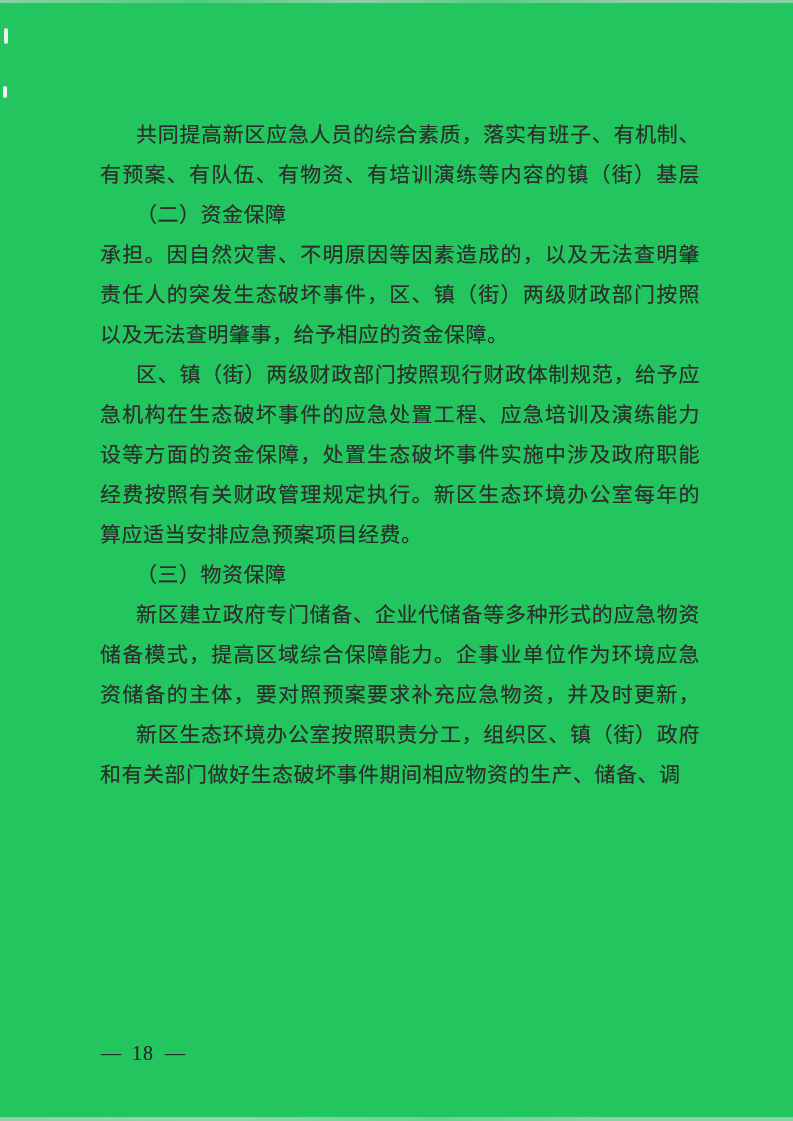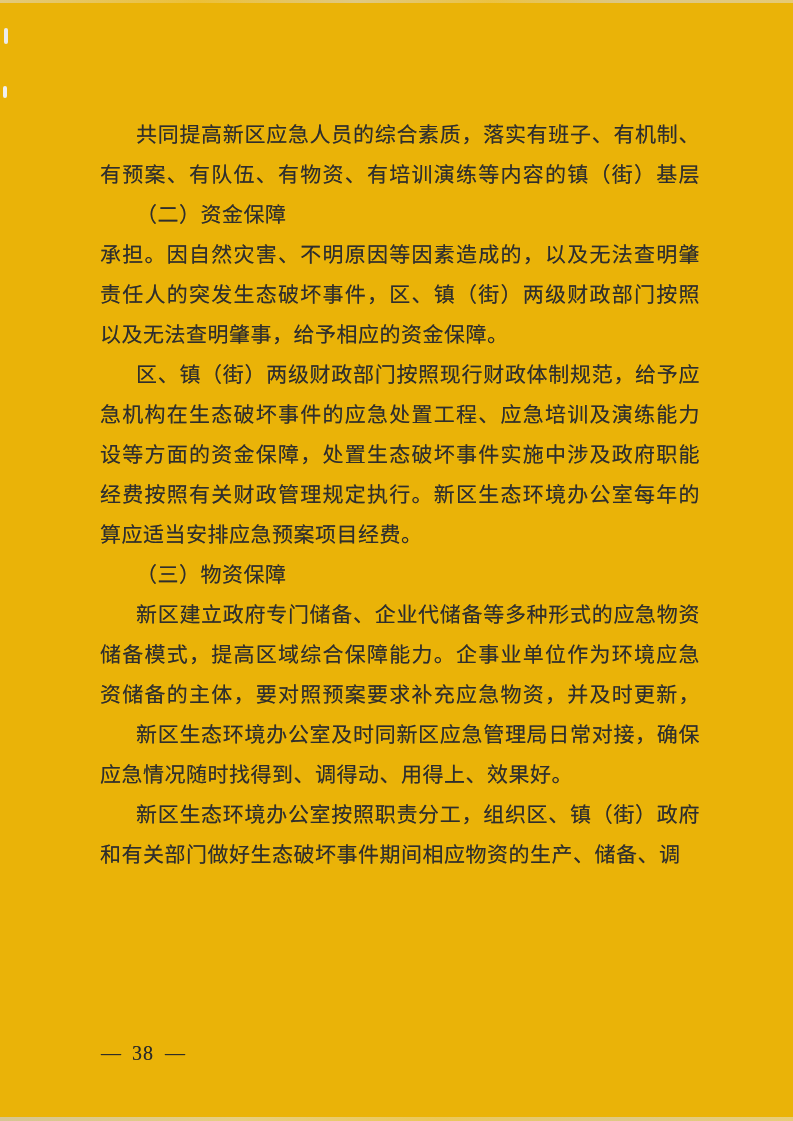--- a/index.html
+++ b/index.html
@@ -4,21 +4,21 @@
 <style>
   html, body {
     margin: 0;
     padding: 0;
     background: #ffffff;
   }
   .page {
     position: relative;
     width: 793px;
     height: 1121px;
-    background: #eab308;
+    background: #22c55e;
     overflow: hidden;
     font-family: "Liberation Serif", "DejaVu Serif", serif;
     color: #2e2e2e;
   }
   
   .edge-top {
     position: absolute;
     top: 0; left: 0;
     width: 793px; height: 3px;
     background: linear-gradient(90deg,
@@ -124,30 +124,26 @@
       </div>
       <div class="paragraph heading">
         <div class="line indent">（三）物资保障</div>
       </div>
       <div class="paragraph">
         <div class="line indent justify">新区建立政府专门储备、企业代储备等多种形式的应急物资</div>
         <div class="line justify">储备模式，提高区域综合保障能力。企事业单位作为环境应急物</div>
         <div class="line justify">资储备的主体，要对照预案要求补充应急物资，并及时更新，按</div>
       </div>
       <div class="paragraph">
-        <div class="line indent justify">新区生态环境办公室及时同新区应急管理局日常对接，确保</div>
-        <div class="line">应急情况随时找得到、调得动、用得上、效果好。</div>
-      </div>
-      <div class="paragraph">
         <div class="line indent justify">新区生态环境办公室按照职责分工，组织区、镇（街）政府</div>
         <div class="line">和有关部门做好生态破坏事件期间相应物资的生产、储备、调拨</div>
       </div>
     </div>
 
   <div class="footer">
     <span>—</span>
-    <span class="pagenum">38</span>
+    <span class="pagenum">18</span>
     <span>—</span>
   </div>
 
   <div class="edge-bottom"></div>
 
 </div>
 
 </body></html>

